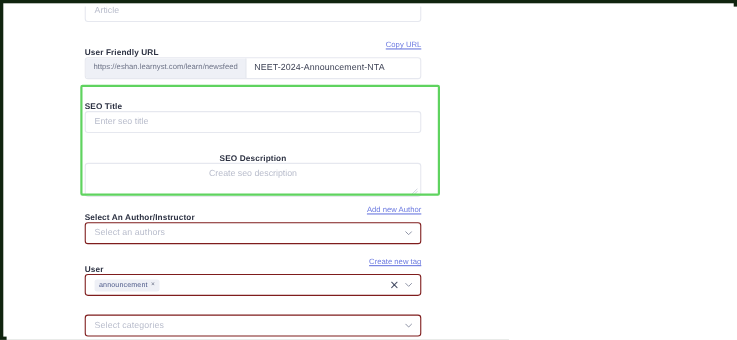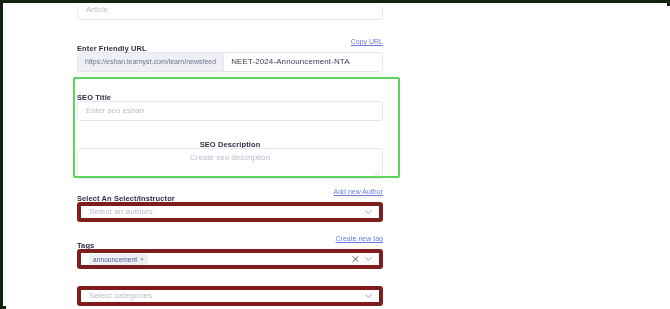--- a/index.html
+++ b/index.html
@@ -172,21 +172,21 @@
   
   #tags-block  { top: 228px; }
   
   #category-block { top: 275px; }
 
   .select-box {
     box-sizing: border-box;
     width: 100%;
     height: 20px;
     margin-top: 5px;
-    border: 4px solid #7f1d1d;
+    border: 1px solid #7f1d1d;
     border-radius: 3px;
     background: #ffffff;
     position: relative;
     display: flex;
     align-items: center;
     padding: 0 8px;
   }
   .select-placeholder {
     font-size: 8px;
     color: #b9bdcc;
@@ -241,70 +241,70 @@
 
 <div id="frame">
   <div id="form-panel">
 
     <div class="field-block" id="article-field">
       <div class="input-box">Article</div>
     </div>
 
     <div class="field-block" id="url-block">
       <div class="label-row">
-        <span class="field-label">Enter Friendly URL</span>
+        <span class="field-label">User Friendly URL</span>
         <span class="field-link">Copy URL</span>
       </div>
       <div class="url-row">
         <span class="url-prefix">https://eshan.learnyst.com/learn/newsfeed</span>
         <span class="url-value">NEET-2024-Announcement-NTA</span>
       </div>
     </div>
 
     <div class="field-block" id="seo-title-block">
       <div class="label-row">
         <span class="field-label">SEO Title</span>
       </div>
-      <div class="input-box label-spacer">Enter seo eshan</div>
+      <div class="input-box label-spacer">Enter seo title</div>
     </div>
 
     <div class="field-block" id="seo-desc-block">
       <div class="label-row">
         <span class="field-label">SEO Description</span>
       </div>
       <div class="input-box textarea label-spacer">
         <span>Create seo description</span>
         <span class="resize-handle">
           <svg viewBox="0 0 6 6" width="6" height="6" aria-hidden="true">
             <path d="M5.5 0.5 L0.5 5.5 M5.5 2.8 L2.8 5.5" stroke="currentColor" stroke-width="0.6" fill="none"></path>
           </svg>
         </span>
       </div>
     </div>
 
     <div id="seo-highlight"></div>
 
     <div class="field-block" id="author-block">
       <div class="label-row">
-        <span class="field-label">Select An Select/Instructor</span>
+        <span class="field-label">Select An Author/Instructor</span>
         <span class="field-link">Add new Author</span>
       </div>
       <div class="select-box">
         <span class="select-placeholder">Select an authors</span>
         <span class="chevron">
           <svg viewBox="0 0 8 8" width="7" height="7" aria-hidden="true">
             <path d="M1 2.5 L4 5.5 L7 2.5" stroke="currentColor" stroke-width="1" fill="none" stroke-linecap="round" stroke-linejoin="round"></path>
           </svg>
         </span>
       </div>
     </div>
 
     <div class="field-block" id="tags-block">
       <div class="label-row">
-        <span class="field-label">Tags</span>
+        <span class="field-label">User</span>
         <span class="field-link">Create new tag</span>
       </div>
       <div class="select-box">
         <span class="tag-chip">
           <span>announcement</span>
           <span class="tag-chip-x">×</span>
         </span>
         <span class="clear-x">
           <svg viewBox="0 0 8 8" width="7" height="7" aria-hidden="true">
             <path d="M1.2 1.2 L6.8 6.8 M6.8 1.2 L1.2 6.8" stroke="currentColor" stroke-width="1.1" fill="none" stroke-linecap="round"></path>

